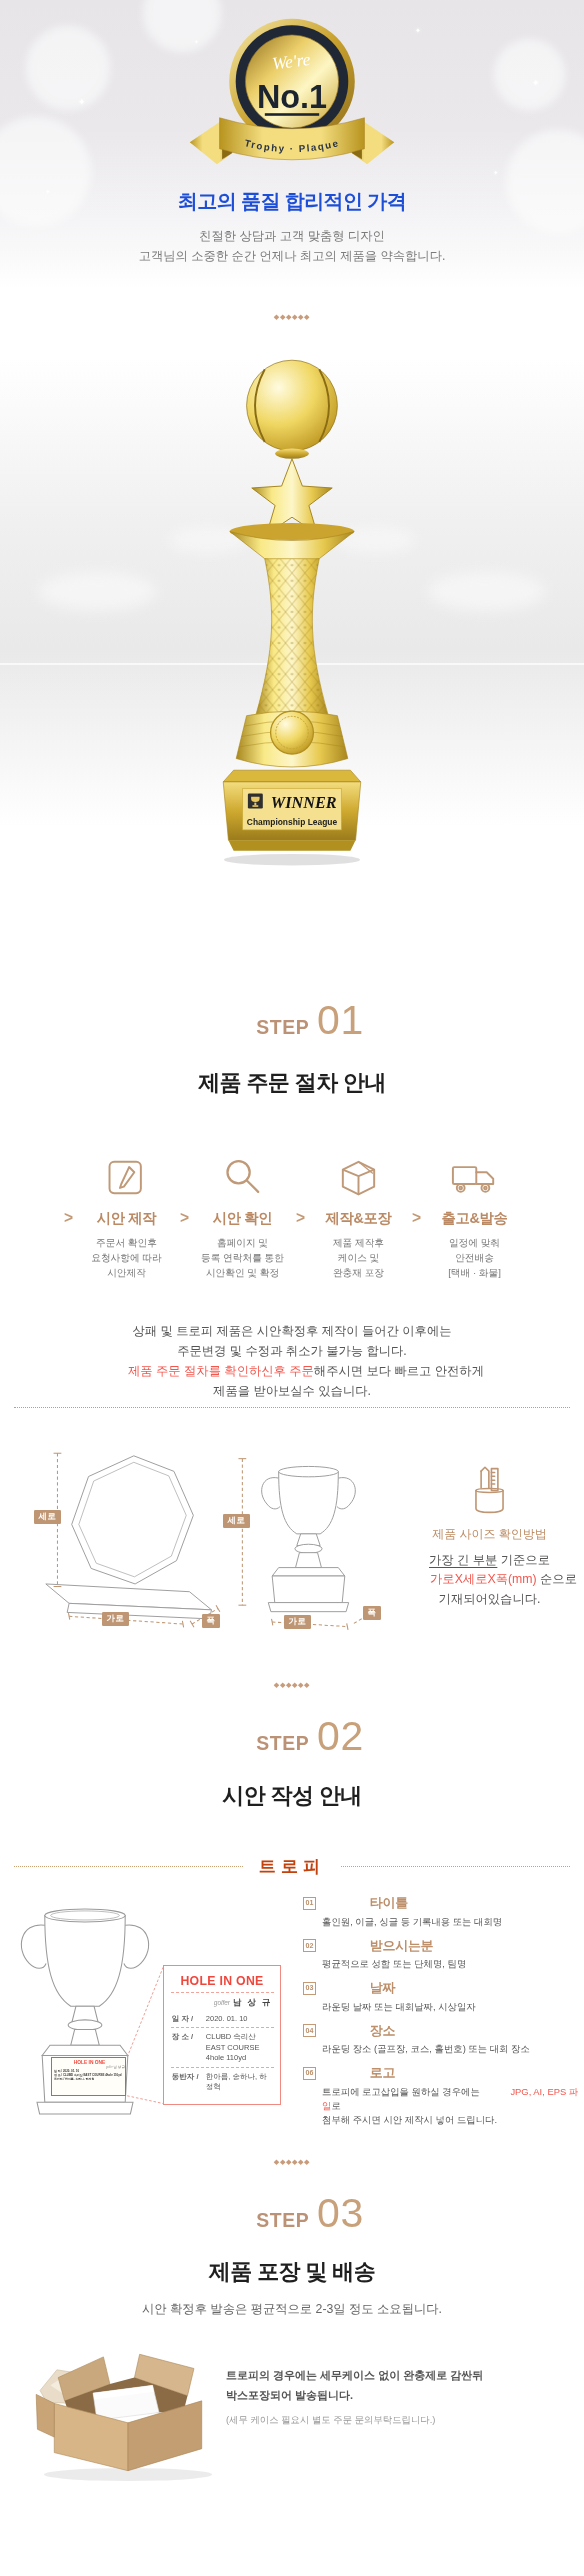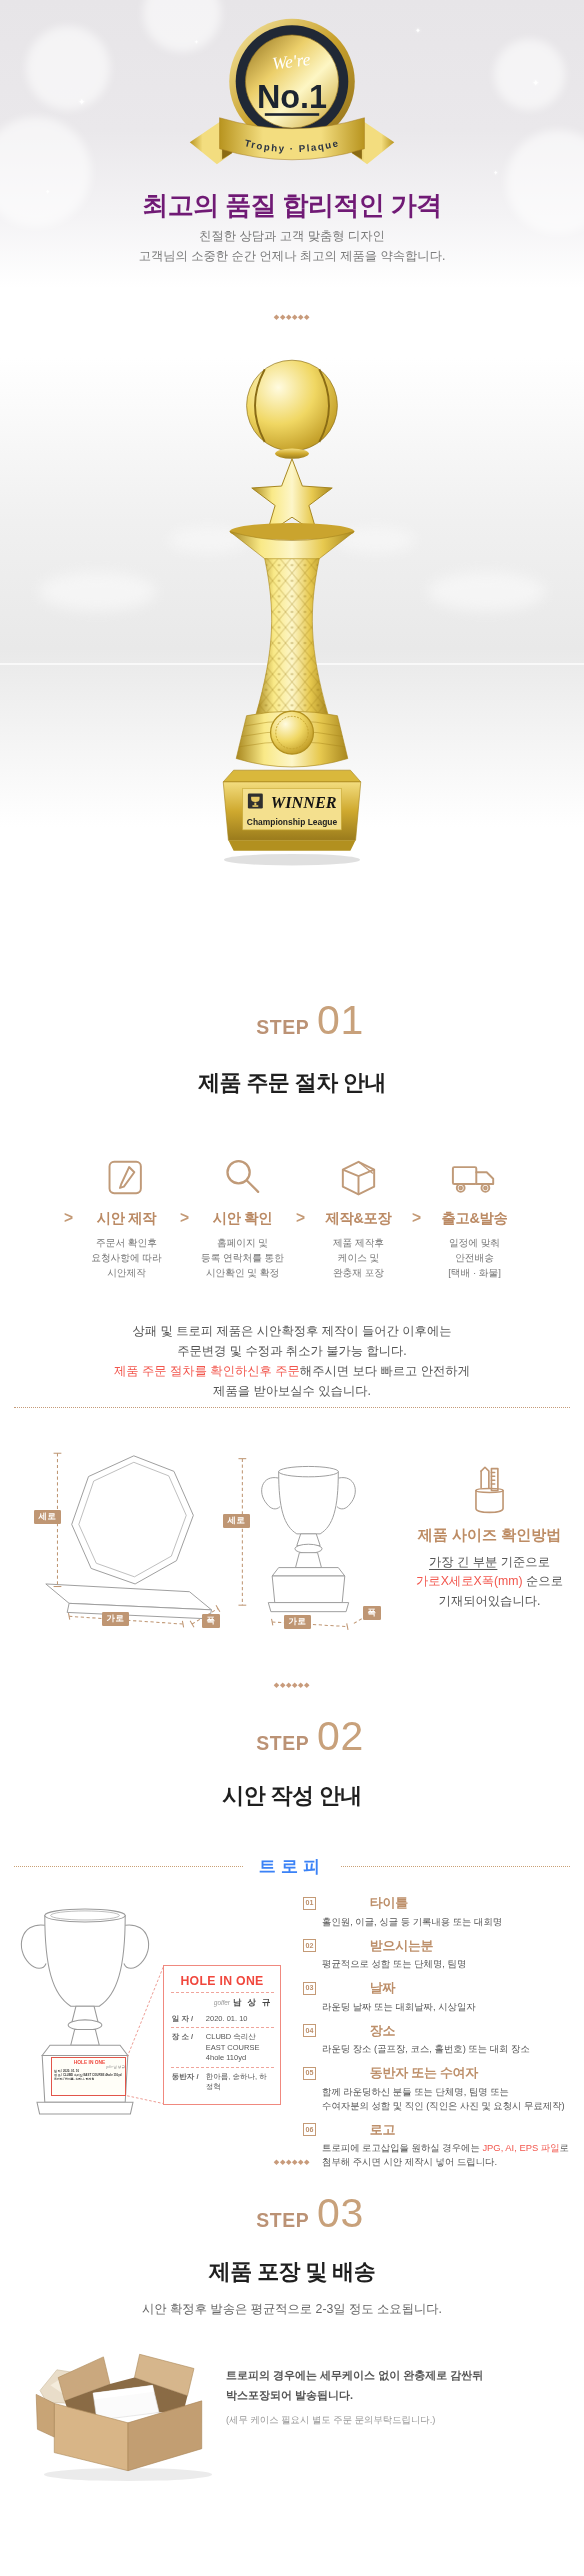--- a/index.html
+++ b/index.html
@@ -11,21 +11,21 @@
   .cwide { position:absolute; left:0; width:100%; text-align:center; }
 
   
   .hero-bg { position:absolute; top:0; left:0; width:100%; height:288px;
     background:linear-gradient(180deg,#e7e5e8 0%,#eae8eb 45%,#f4f3f5 75%,#ffffff 100%); }
   .bokeh { position:absolute; border-radius:50%; background:rgba(255,255,255,.55); filter:blur(4.5px); }
   .spark { position:absolute; color:#fff; text-shadow:0 0 3.9px #fff; font-size:9px; }
 
   .badge-wrap { position:absolute; top:9px; left:50%; transform:translateX(-50%); }
 
-  .hero-title { top:188px; font-size:26px; font-weight:bold; color:#701a75; letter-spacing:-0.6px; }
+  .hero-title { top:188px; font-size:20px; font-weight:bold; color:#1d4ed8; letter-spacing:-0.6px; }
   .hero-sub { font-size:12.3px; color:#7a7a7a; }
   .diamonds { color:#c89b7b; font-size:7.1px; letter-spacing:0.6px; }
 
   
   .product-bg { position:absolute; top:358px; left:0; width:100%; height:469px;
     background:linear-gradient(180deg,#ffffff 0%,#f0f0f0 35%,#e9e9e9 62%,#ffffff 100%); }
   .stadium-light { position:absolute; background:rgba(255,255,255,.8); border-radius:50%; filter:blur(6.5px); }
   .product-wrap { position:absolute; top:355px; left:50%; transform:translateX(-50%); }
 
   
@@ -37,36 +37,36 @@
   
   .steps-row { position:absolute; top:1153px; left:50%; transform:translateX(-50%);
     display:flex; align-items:flex-start; }
   .pstep { width:99px; text-align:center; }
   .pstep .icon { height:48px; display:flex; align-items:flex-end; justify-content:center; }
   .pstep .lbl { margin-top:7.8px; font-size:14.3px; font-weight:bold; color:#bb8a64; letter-spacing:-0.3px; }
   .pstep .dsc { margin-top:7.1px; font-size:9.7px; color:#777; line-height:1.55; white-space:pre-line; }
   .pchev { width:17px; text-align:center; padding-top:56px; color:#c49a76; font-weight:bold; font-size:15.6px; }
 
   .notice { line-height:20px; font-size:12.3px; color:#555; }
-  .red { color:#f2564d; }
+  .red { color:#f2564d;margin-left:28px; }
   .dotline { position:absolute; top:1407px; left:50%; transform:translateX(-50%);
     width:556px; border-top:1.9px dotted #c59b79; }
 
   
   .chip { position:absolute; background:#bf9673; color:#fff; font-size:8.4px; font-weight:bold;
     padding:1.3px 4.5px; border-radius:1.3px; letter-spacing:0.6px; }
-  .sg-title { font-size:15px; font-weight:bold; color:#bd8c64; }
+  .sg-title { font-size:12px; font-weight:normal; color:#bd8c64; }
   .sg-line { font-size:12.3px; color:#555; line-height:19.4px; }
   .sg-line .u { text-decoration:underline; text-underline-offset:2.6px; }
 
   
   .trophy-header { position:absolute; top:1855px; left:50%; transform:translateX(-50%);
     display:flex; align-items:center; gap:15.6px; width:556px; }
   .trophy-header .line { flex:1; border-top:1.9px dotted #c9a176; }
-  .trophy-header .txt { font-size:17px; font-weight:bold; color:#3b82f6; letter-spacing:5.2px; }
+  .trophy-header .txt { font-size:17px; font-weight:bold; color:#c2410c; letter-spacing:5.2px; }
 
   .mag-box { position:absolute; left:163px; top:1965px; width:118px; height:140px;
     border:0.6px solid #f0897f; background:#fff; padding:7.8px 6.5px 5.2px; }
   .mag-title { text-align:center; color:#f0473d; font-size:12.3px; font-weight:bold; letter-spacing:0.3px;
     padding-bottom:4.5px; border-bottom:0.6px dashed #f0a49b; }
   .mag-golfer { text-align:right; margin:3.2px 1.3px 1.3px; }
   .mag-golfer .g { font-size:6.5px; font-style:italic; color:#999; }
   .mag-golfer .n { font-size:8.4px; font-weight:bold; color:#444; letter-spacing:1.9px; }
   .mrow { display:flex; font-size:7.5px; color:#555; padding:3.9px 1.3px 3.2px; border-bottom:0.6px dashed #f0a49b; }
   .mrow .k { width:34px; color:#666; font-weight:bold; }
@@ -473,28 +473,20 @@
     </div>
     <div class="s2item">
       <div class="s2head">
           <span class="s2no">04</span>
           <span class="s2title">장소</span>
         </div>
       <div class="s2desc">라운딩 장소 (골프장, 코스, 홀번호) 또는 대회 장소</div>
     </div>
     <div class="s2item">
       <div class="s2head">
-          <span class="s2no">05</span>
-          <span class="s2title">동반자 또는 수여자</span>
-        </div>
-      <div class="s2desc">함께 라운딩하신 분들 또는 단체명, 팀명 또는
-수여자분의 성함 및 직인 (직인은 사진 및 요청시 무료제작)</div>
-    </div>
-    <div class="s2item">
-      <div class="s2head">
           <span class="s2no">06</span>
           <span class="s2title">로고</span>
         </div>
       <div class="s2desc"><span>트로피에 로고삽입을 원하실 경우에는 </span><span class="red">JPG, AI, EPS 파일</span><span>로
 첨부해 주시면 시안 제작시 넣어 드립니다.</span></div>
     </div>
   </div>
 
   <div class="cwide diamonds" style="top:2157px;">◆◆◆◆◆◆</div>
 

